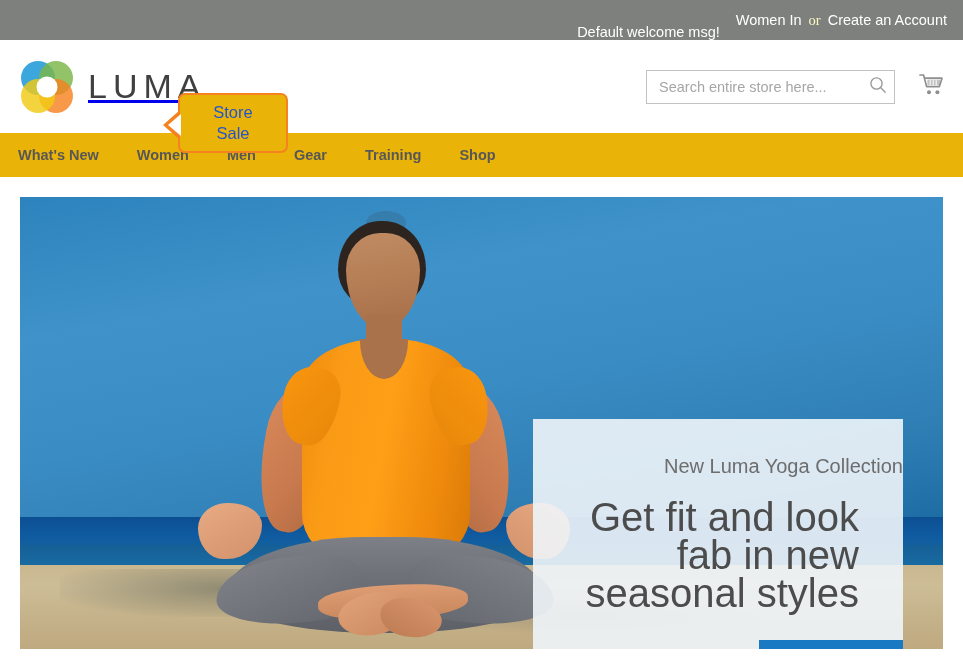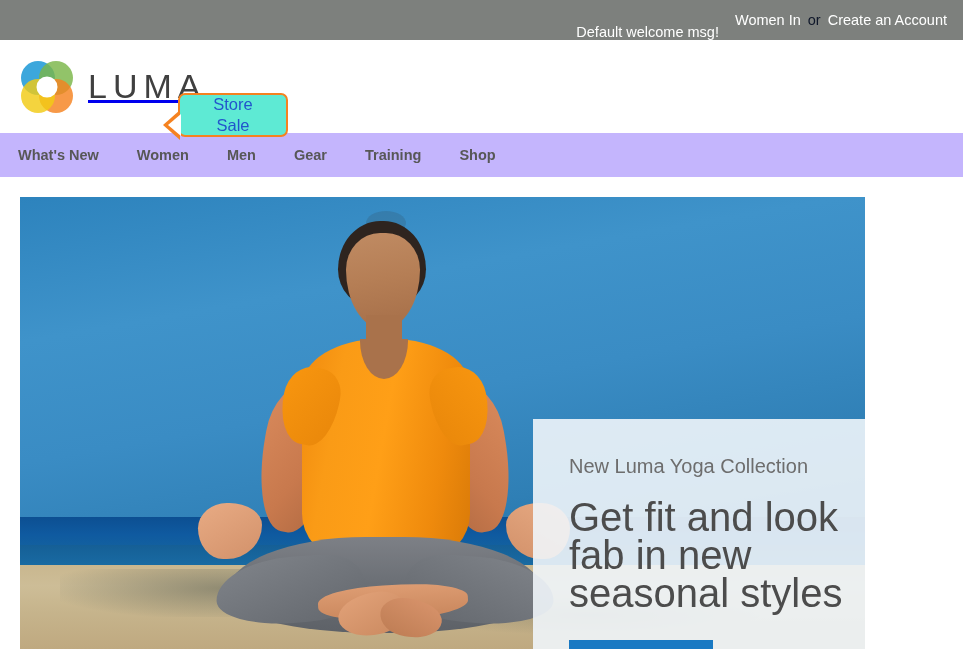--- a/index.html
+++ b/index.html
@@ -26,23 +26,24 @@
     white-space: nowrap;
   }
   #top-bar .tb-link {
     color: #ffffff;
     font-size: 14.5px;
     text-decoration: none;
     white-space: nowrap;
     cursor: pointer;
   }
   #top-bar .tb-sep {
-    color: #0f172a;
+    color: #fef9c3;
     font-size: 14.5px;
     margin: 0 7px;
+    font-family: Liberation Serif, serif;
   }
   #welcome-msg { margin-right: 16px; margin-top: 23px; }
 
   
   #header {
     position: relative;
     width: 963px; height: 93px;
     background: #ffffff;
     display: flex;
     align-items: center;
@@ -59,24 +60,24 @@
     color: #404040;
     font-weight: 400;
     margin-left: 12px;
     font-family: "Liberation Sans", sans-serif;
   }
 
   
   #store-logo-callout {
     position: absolute;
     left: 178px; top: 53px;
-    width: 110px; height: 44px;
+    width: 110px; height: 60px;
     border: 2.5px solid #f58220;
     border-radius: 7px;
-    background: #5eead4;
+    background: #eab308;
     display: flex;
     flex-direction: column;
     align-items: center;
     justify-content: center;
     z-index: 5;
   }
   #store-logo-callout .callout-line {
     color: #2255cc;
     font-size: 16.5px;
     line-height: 21px;
@@ -137,21 +138,21 @@
   #cart-link {
     margin-left: 22px;
     width: 30px; height: 30px;
     display: flex; align-items: center; justify-content: center;
     cursor: pointer;
   }
 
   
   #nav-bar {
     width: 963px; height: 44px;
-    background: #c4b5fd;
+    background: #eab308;
     display: flex;
     align-items: center;
     padding-left: 18px;
   }
   #nav-bar .nav-item {
     font-size: 14.5px;
     font-weight: bold;
     color: #575757;
     margin-right: 38px;
     text-decoration: none;
@@ -161,23 +162,24 @@
 
   
   #hero-region {
     position: relative;
     width: 963px; height: 487px;
     background: #ffffff;
   }
   #hero-banner {
     position: absolute;
     left: 20px; top: 20px;
-    width: 845px; height: 452px;
+    width: 923px; height: 452px;
     overflow: hidden;
     background: #bef264;
+    text-align: right;
   }
   
   #hero-sky {
     position: absolute; left: 0; top: 0;
     width: 923px; height: 322px;
     background: linear-gradient(170deg, #2d83bd 0%, #3f93ca 30%, #3a8cc4 55%, #2f7fb5 80%, #1e6ca4 100%);
   }
   
   #hero-sea {
     position: absolute; left: 0; top: 320px;
@@ -378,20 +380,47 @@
     <span id="logo-word">LUMA</span>
   </a>
 
   <div id="store-logo-callout">
     <span id="callout-arrow-outer"></span>
     <span id="callout-arrow-inner"></span>
     <span class="callout-line">Store</span>
     <span class="callout-line">Sale</span>
   </div>
 
+  <div id="header-right">
+    <div id="search-wrap">
+      <input id="search-input" type="text" placeholder="Search entire store here..." style="">
+      <button id="search-btn">
+        <span>
+          <svg width="18" height="18" viewBox="0 0 18 18" aria-hidden="true">
+            <circle cx="7.5" cy="7.5" r="5.6" fill="none" stroke="#9a9a9a" stroke-width="1.4"></circle>
+            <line x1="11.6" y1="11.6" x2="16.2" y2="16.2" stroke="#9a9a9a" stroke-width="1.4" stroke-linecap="round"></line>
+          </svg>
+        </span>
+      </button>
+    </div>
+
+    <a id="cart-link" href="#">
+      <span>
+        <svg width="26" height="24" viewBox="0 0 26 24" aria-hidden="true">
+          <path d="M1 2 L4.6 2 L7.6 13.6 L20.4 13.6 L23 5.2 L6 5.2" fill="none" stroke="#8f8f8f" stroke-width="1.7" stroke-linecap="round" stroke-linejoin="round"></path>
+          <rect x="8.4" y="6.6" width="12.6" height="5.6" fill="#8f8f8f" opacity="0.55"></rect>
+          <line x1="11.2" y1="6.6" x2="11.2" y2="12.2" stroke="#ffffff" stroke-width="1"></line>
+          <line x1="14.2" y1="6.6" x2="14.2" y2="12.2" stroke="#ffffff" stroke-width="1"></line>
+          <line x1="17.2" y1="6.6" x2="17.2" y2="12.2" stroke="#ffffff" stroke-width="1"></line>
+          <circle cx="10" cy="19.2" r="2" fill="#8f8f8f"></circle>
+          <circle cx="18.4" cy="19.2" r="2" fill="#8f8f8f"></circle>
+        </svg>
+      </span>
+    </a>
+  </div>
 </div>
 
 <div id="nav-bar">
   <a class="nav-item" href="#">What's New</a>
   <a class="nav-item" href="#">Women</a>
   <a class="nav-item" href="#">Men</a>
   <a class="nav-item" href="#">Gear</a>
   <a class="nav-item" href="#">Training</a>
   <a class="nav-item" href="#">Shop</a>
 </div>

